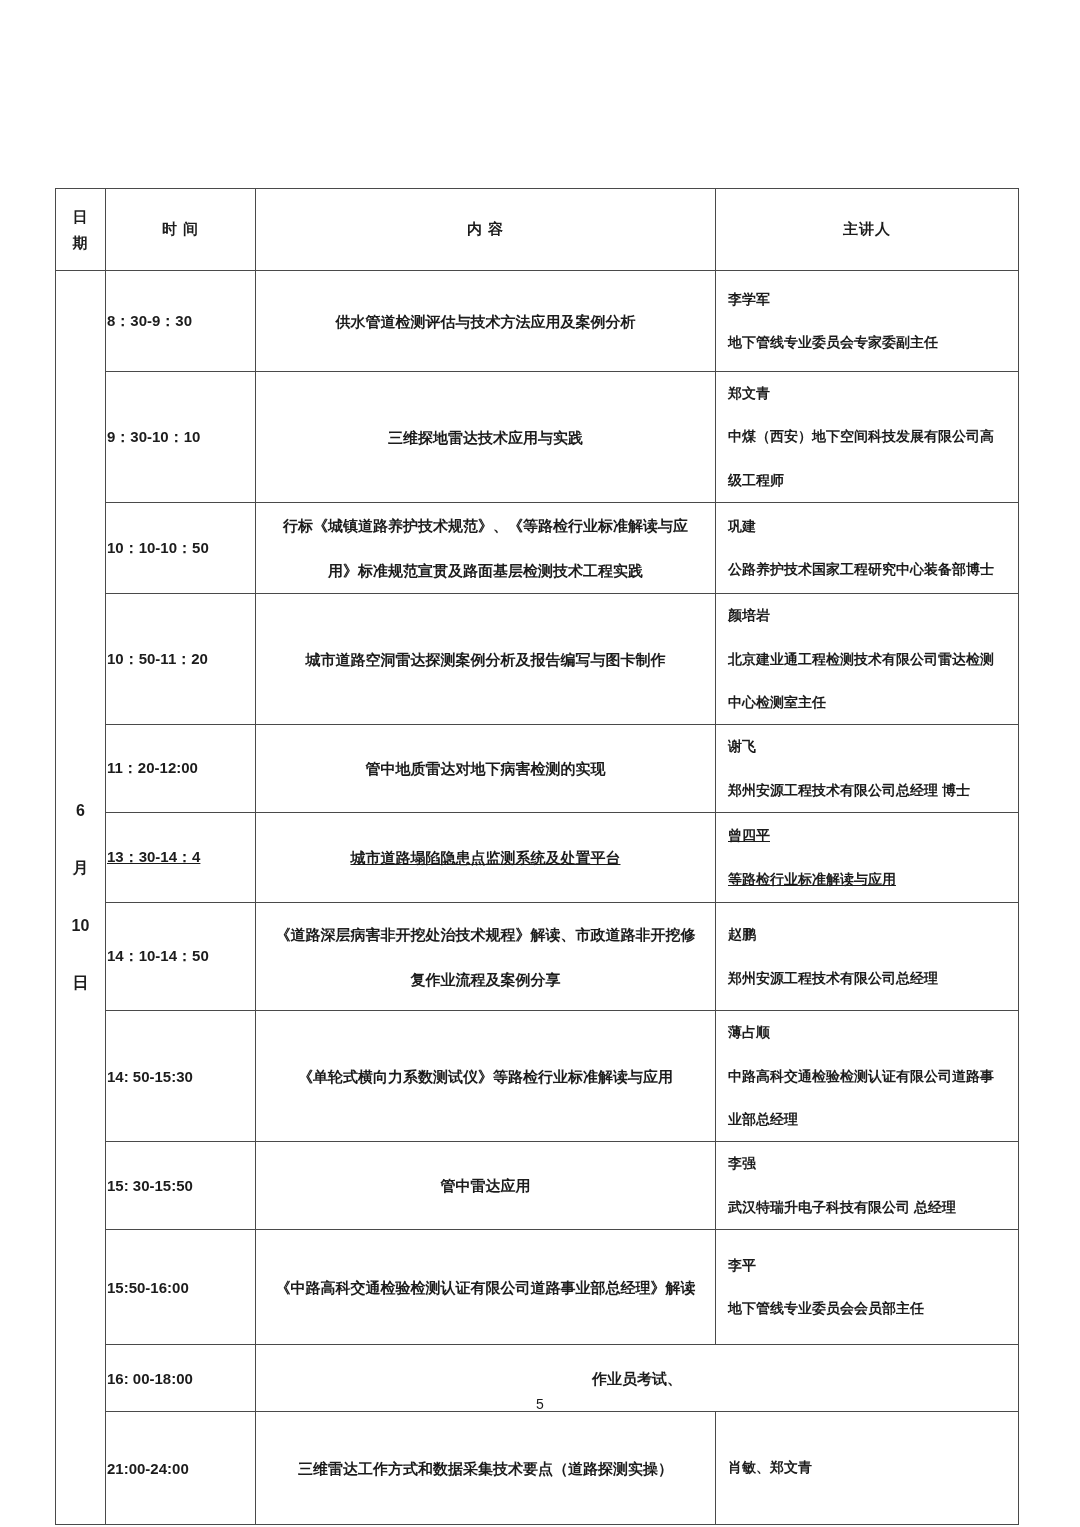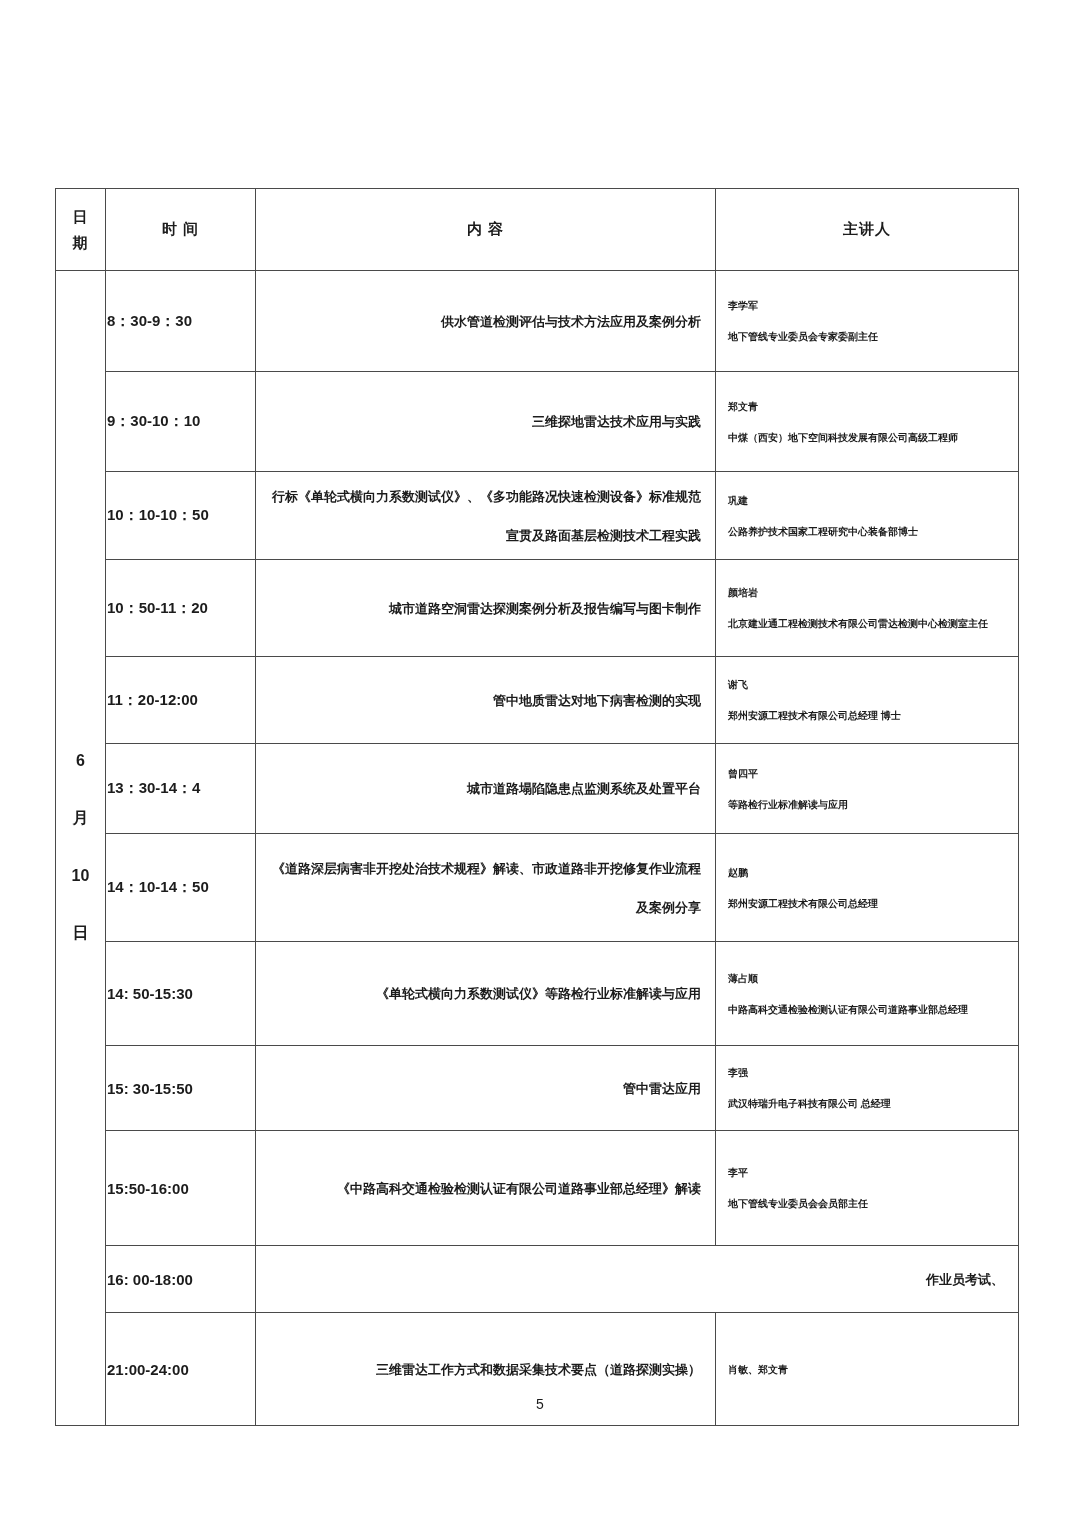--- a/index.html
+++ b/index.html
@@ -38,21 +38,21 @@
     border-bottom-width: 2.5px;
     letter-spacing: 1px;
   }
   thead th .hdr-stack div { line-height: 1.7; }
   
   tbody tr.r0  td { height: 98px; }
   tbody tr.r1  td { height: 97px; }
   tbody tr.r2  td { height: 85px; }
   tbody tr.r3  td { height: 94px; }
   tbody tr.r4  td { height: 84px; }
-  tbody tr.r5  td { height: 87px; }
+  tbody tr.r5  td { height: 87px; text-decoration: underline; }
   tbody tr.r6  td { height: 105px; }
   tbody tr.r7  td { height: 101px; }
   tbody tr.r8  td { height: 82px; }
   tbody tr.r9  td { height: 112px; }
   tbody tr.r10 td { height: 64px; }
   tbody tr.r11 td { height: 110px; }
 
   td.date-cell {
     text-align: center;
     font-size: 16px;
@@ -62,28 +62,28 @@
     flex-direction: column;
     align-items: center;
     justify-content: center;
     gap: 38px;
   }
   td.time-cell {
     font-size: 15px;
     white-space: nowrap;
   }
   td.content-cell {
-    text-align: right;
-    font-size: 13px;
+    text-align: center;
+    font-size: 15px;
     line-height: 3.0;
     padding: 0 14px;
   }
   td.speaker-cell {
     text-align: left;
-    font-size: 10px;
+    font-size: 14px;
     padding: 0 12px;
   }
   .speaker-line {
     line-height: 3.1;
     margin: 0;
   }
   .page-number {
     position: absolute;
     left: 0;
     top: 1396px;
@@ -139,21 +139,21 @@
         <tr class="r1">
           <td class="time-cell">9：30-10：10</td>
           <td class="content-cell">三维探地雷达技术应用与实践</td>
           <td class="speaker-cell">
             <div class="speaker-line">郑文青</div>
             <div class="speaker-line">中煤（西安）地下空间科技发展有限公司高级工程师</div>
           </td>
         </tr>
         <tr class="r2">
           <td class="time-cell">10：10-10：50</td>
-          <td class="content-cell">行标《单轮式横向力系数测试仪》、《多功能路况快速检测设备》标准规范宣贯及路面基层检测技术工程实践</td>
+          <td class="content-cell">行标《城镇道路养护技术规范》、《等路检行业标准解读与应用》标准规范宣贯及路面基层检测技术工程实践</td>
           <td class="speaker-cell">
             <div class="speaker-line">巩建</div>
             <div class="speaker-line">公路养护技术国家工程研究中心装备部博士</div>
           </td>
         </tr>
         <tr class="r3">
           <td class="time-cell">10：50-11：20</td>
           <td class="content-cell">城市道路空洞雷达探测案例分析及报告编写与图卡制作</td>
           <td class="speaker-cell">
             <div class="speaker-line">颜培岩</div>

